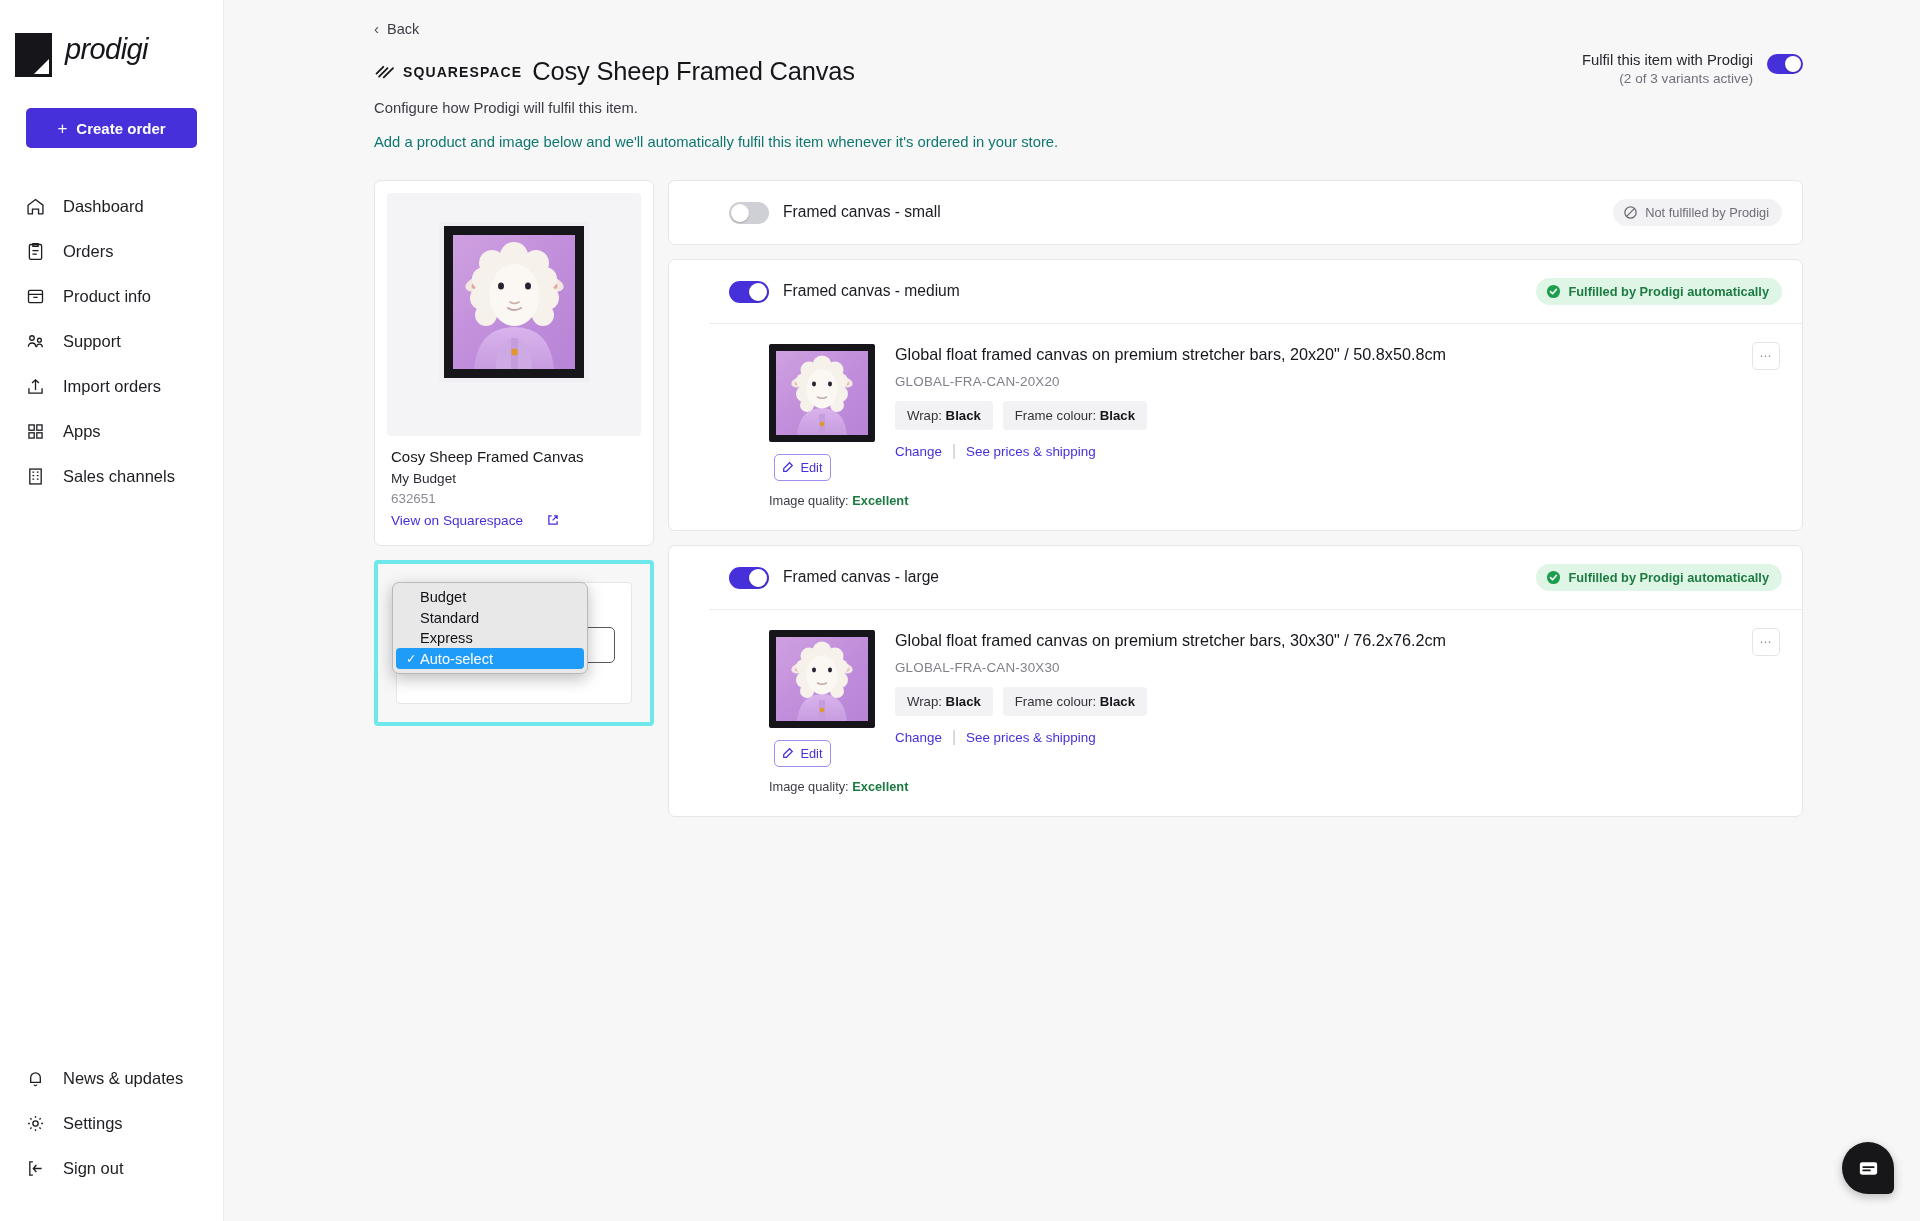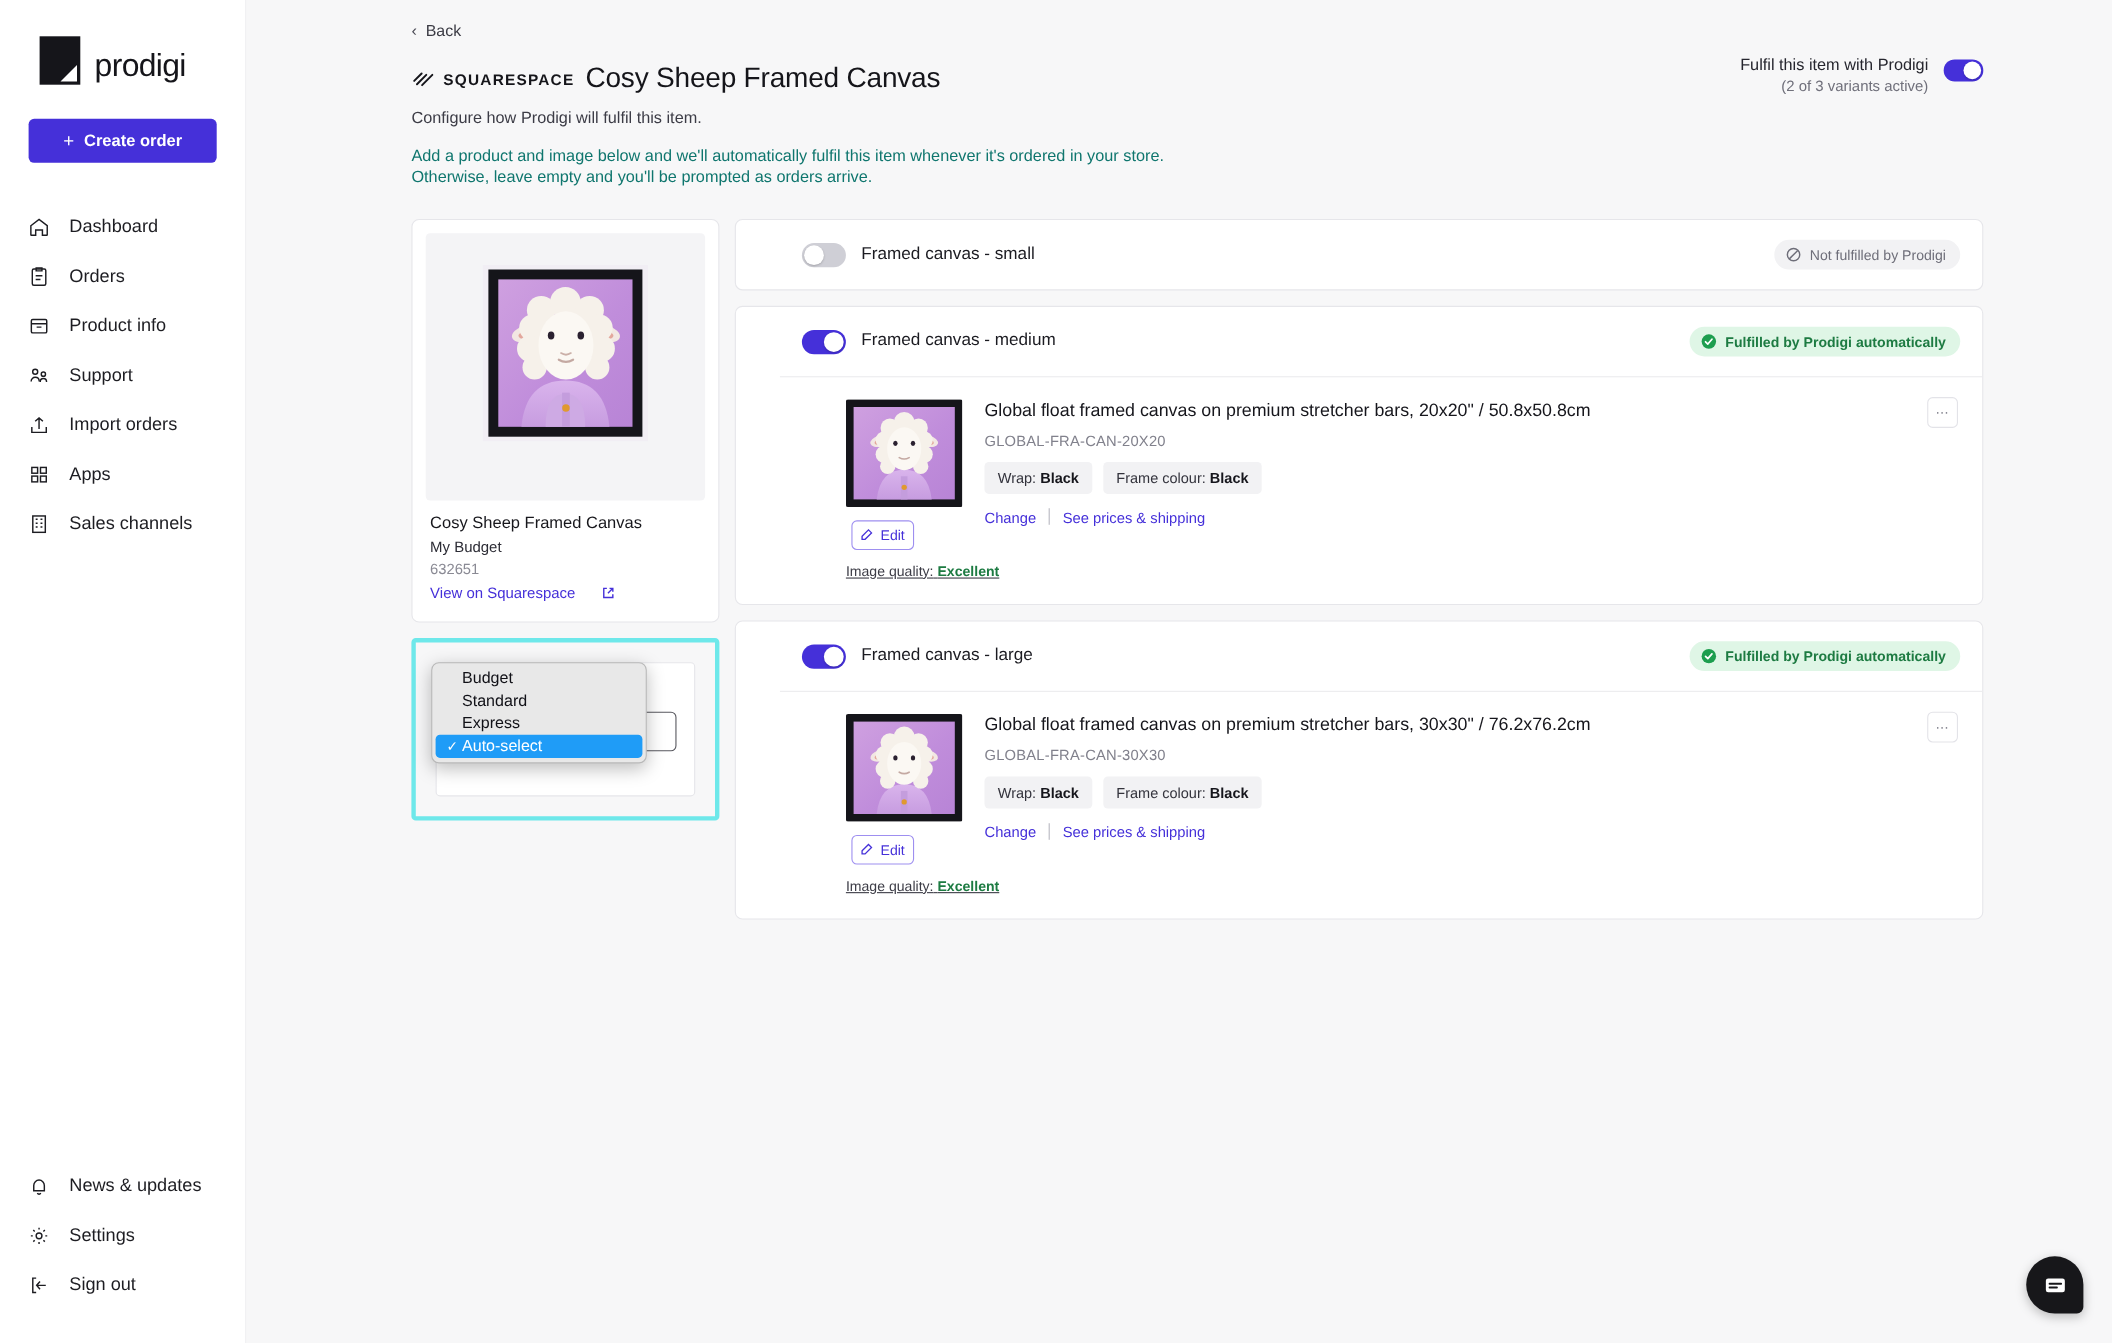--- a/index.html
+++ b/index.html
@@ -14,22 +14,23 @@
   
   .sidebar {
     width: 224px; height: 1221px;
     background: #ffffff;
     border-right: 1px solid #ececee;
     display: flex; flex-direction: column;
     flex: 0 0 224px;
     position: relative;
   }
   .logo-wrap {
-    display: flex; align-items: flex-end; gap: 13px;
-    padding: 33px 0 0 36px;
+    display: flex; align-items: flex-start; gap: 13px;
+    padding: 33px 0 0 15px;
+    font-style: italic;
   }
   .logo-mark {
     width: 37px; height: 44px; position: relative;
     background: #15151a;
   }
   .logo-mark::after {
     content: ""; position: absolute;
     right: 3px; bottom: 3px;
     width: 0; height: 0;
     border-left: 15px solid transparent;
@@ -226,21 +227,20 @@
     width: 57px; height: 27px; border-radius: 5px;
     border: 1px solid #9e8ff0; background: #fff; color: #4530d9;
     font-size: 12.8px; display: flex; align-items: center;
     justify-content: center; gap: 6px; cursor: pointer;
     font-family: inherit;
   }
   .edit-ico { width: 12px; height: 12px; display:block; }
   .img-quality {
     margin-top: 12px; font-size: 12.8px; color: #3c3c46;
     white-space: nowrap;
-    text-decoration: underline;
   }
   .img-quality b { color: #1d7b42; font-weight: 600; }
 
   .vb-info { padding-left: 8px; flex: 1 1 auto; }
   .vb-title { font-size: 16.2px; color: #16161c; line-height: 1.32; max-width: 560px; }
   .vb-sku { font-size: 13.4px; color: #81818c; margin-top: 9px; letter-spacing: .2px; }
   .chips { display: flex; gap: 10px; margin-top: 12px; }
   .chip {
     background: #f2f2f4; border-radius: 4px;
     padding: 7px 12px; font-size: 13.2px; color: #33333c;
@@ -404,21 +404,20 @@
           </svg>
         </span>
         <span class="sq-word">SQUARESPACE</span>
       </div>
       <h1 class="page-title">Cosy Sheep Framed Canvas</h1>
     </div>
 
     <div class="subtitle">Configure how Prodigi will fulfil this item.</div>
     <div class="desc">
       <div>Add a product and image below and we'll automatically fulfil this item whenever it's ordered in your store.</div>
-      <div>Otherwise, leave empty and you'll be prompted as orders arrive.</div>
     </div>
 
     <div class="fulfil-box">
       <div class="fulfil-labels">
         <div class="fulfil-title">Fulfil this item with Prodigi</div>
         <div class="fulfil-sub">(2 of 3 variants active)</div>
       </div>
       <div class="toggle on">
           <div class="knob"></div>
         </div>

